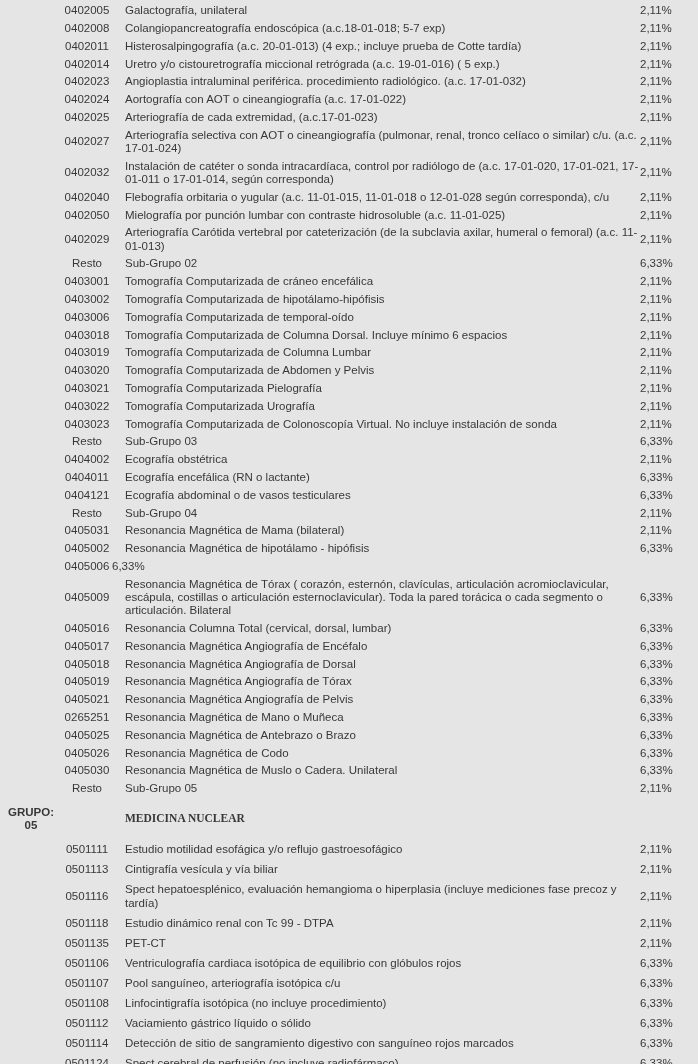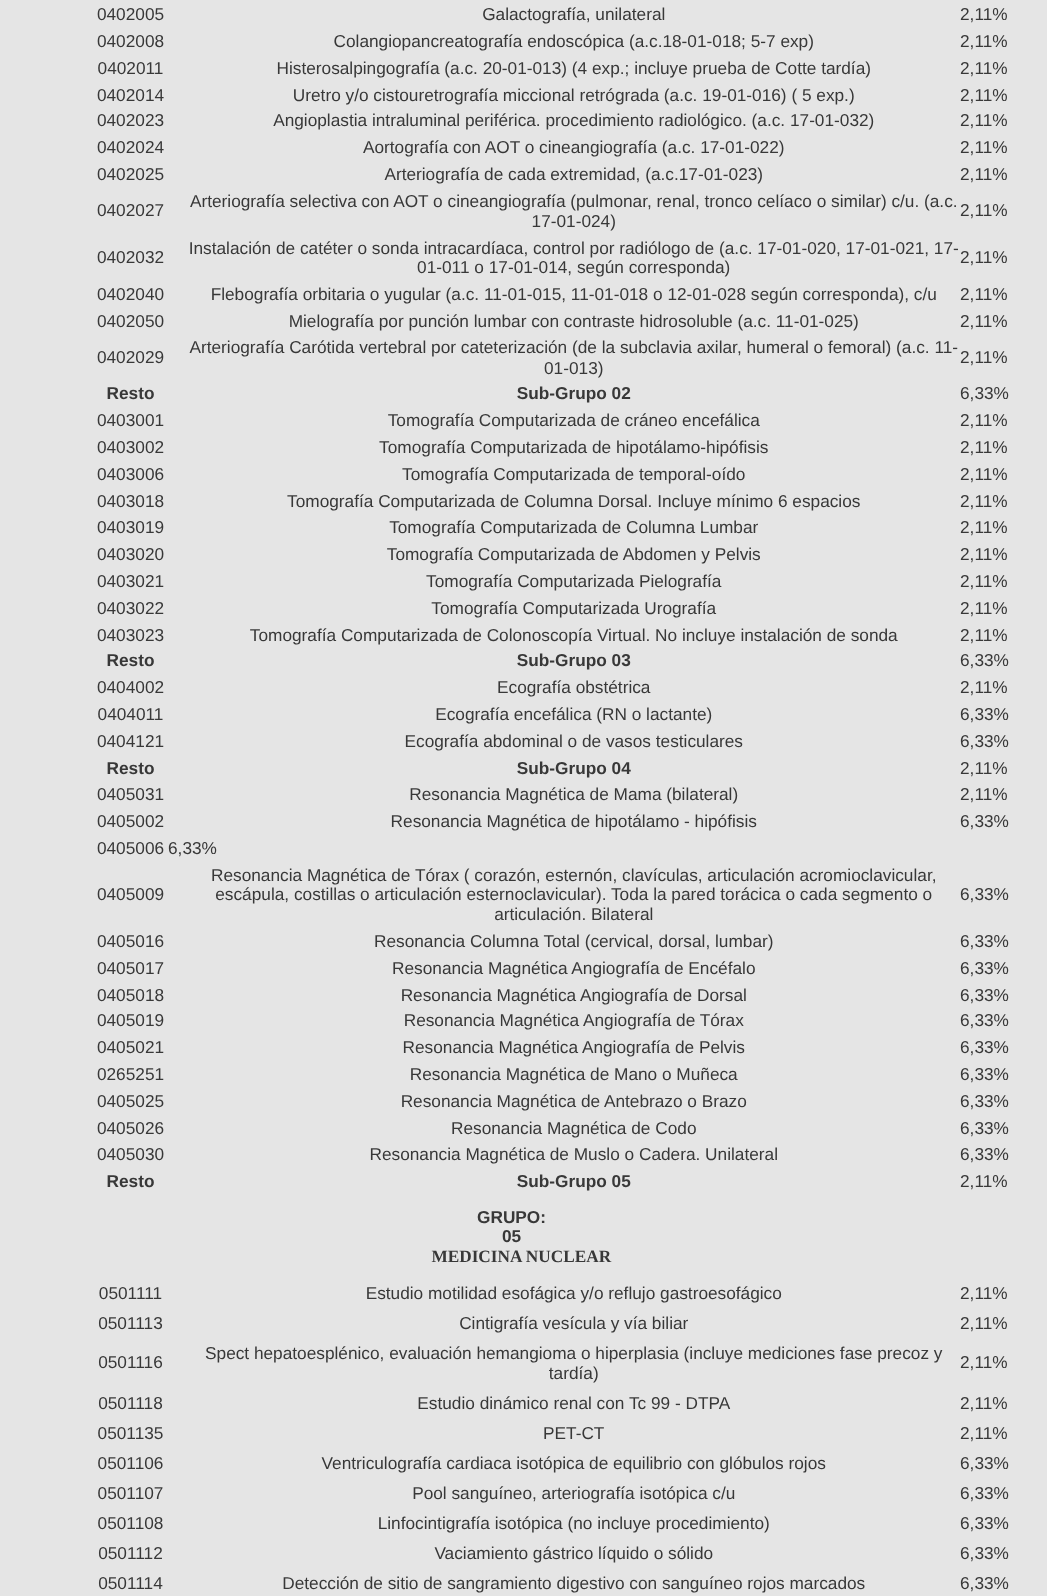--- a/index.html
+++ b/index.html
@@ -8,28 +8,28 @@
     width:698px;height:1064px;
     background:#e5e5e5;
     font-family:"Liberation Sans","DejaVu Sans",sans-serif;
     font-size:11.5px;line-height:13.2px;color:#383838;
     box-sizing:border-box;
     padding:2px 16px 0 0;
     overflow:hidden;
   }
   .row{display:flex;align-items:center;padding:2.3px 0;}
   .row.s2{padding:3.4px 0;}
-  .row.header{padding:8px 0;flex-direction:column;}
+  .row.header{padding:8px 0;}
   .cell{box-sizing:border-box;}
   .cell.group{width:62px;flex:none;text-align:center;font-weight:bold;}
   .cell.code{width:50px;flex:none;text-align:center;}
-  .cell.desc{width:515px;flex:none;margin-left:13px;text-align:center;}
+  .cell.desc{width:515px;flex:none;margin-left:13px;}
   .cell.pct{flex:1;text-align:left;}
   .row.subtotal .cell.code,
-  .row.subtotal .cell.desc{font-weight:bold;}
+  .row.subtotal .cell.desc{font-weight:normal;}
   .row.header .cell.desc{font-weight:bold;font-family:Liberation Serif, serif;}
 </style>
 </head>
 <body>
 
 <div class="page">
   <div id="table-body">
   <div class="row">
     <div class="cell group">
       <div></div>

